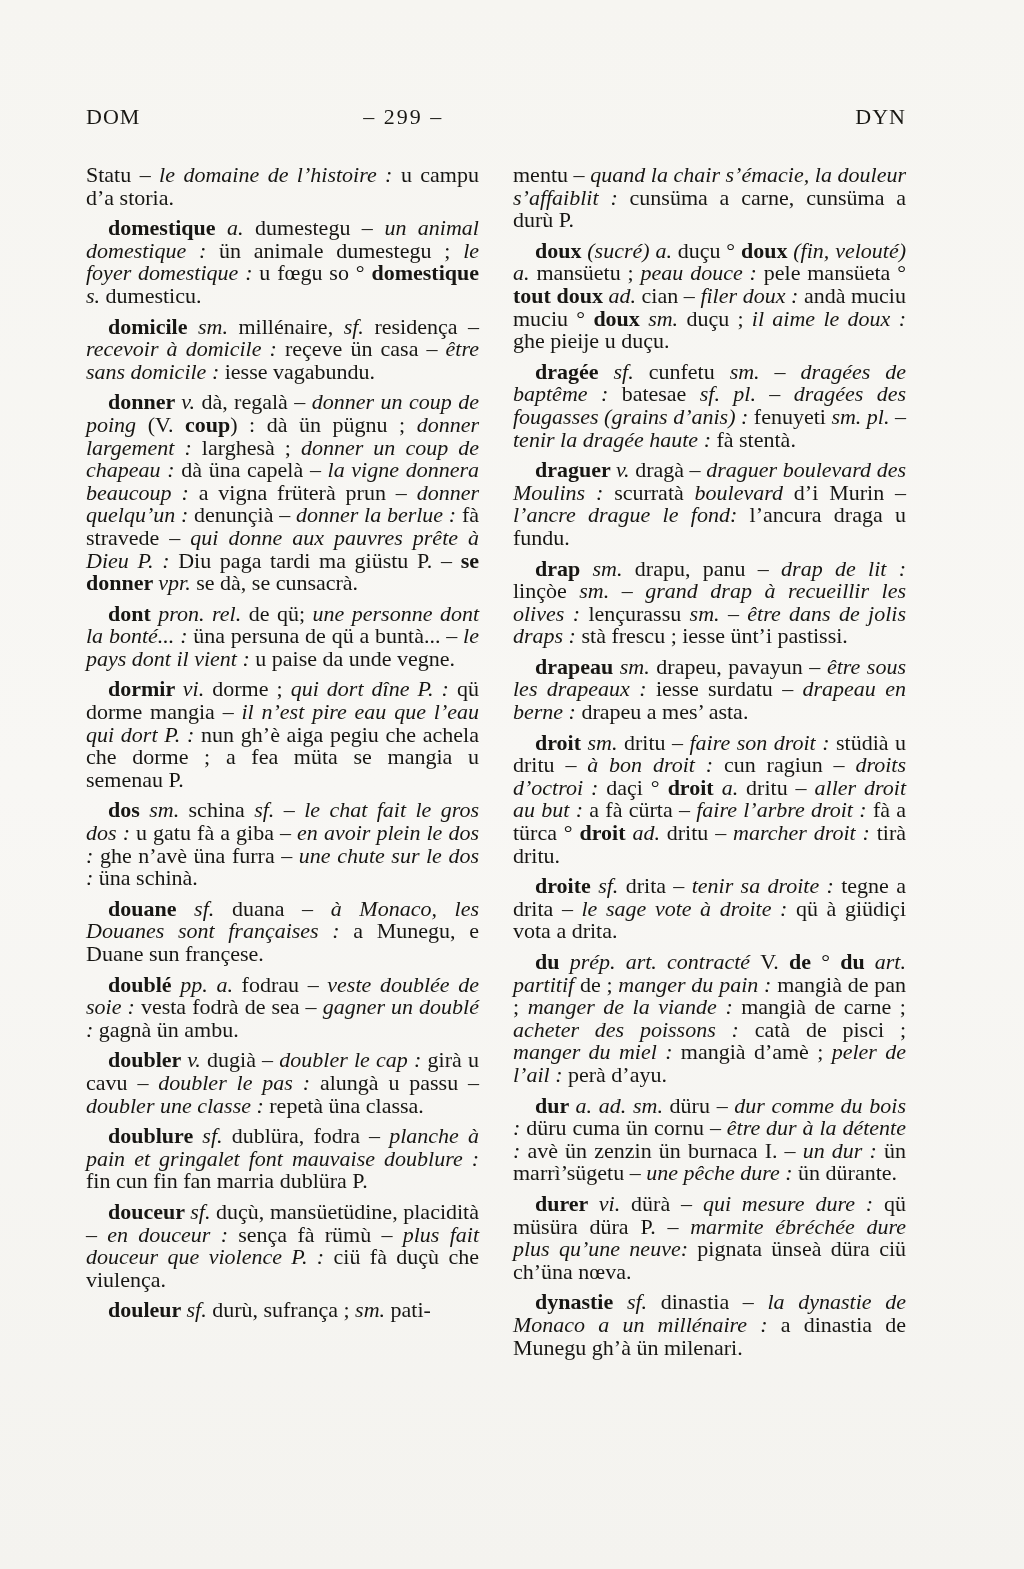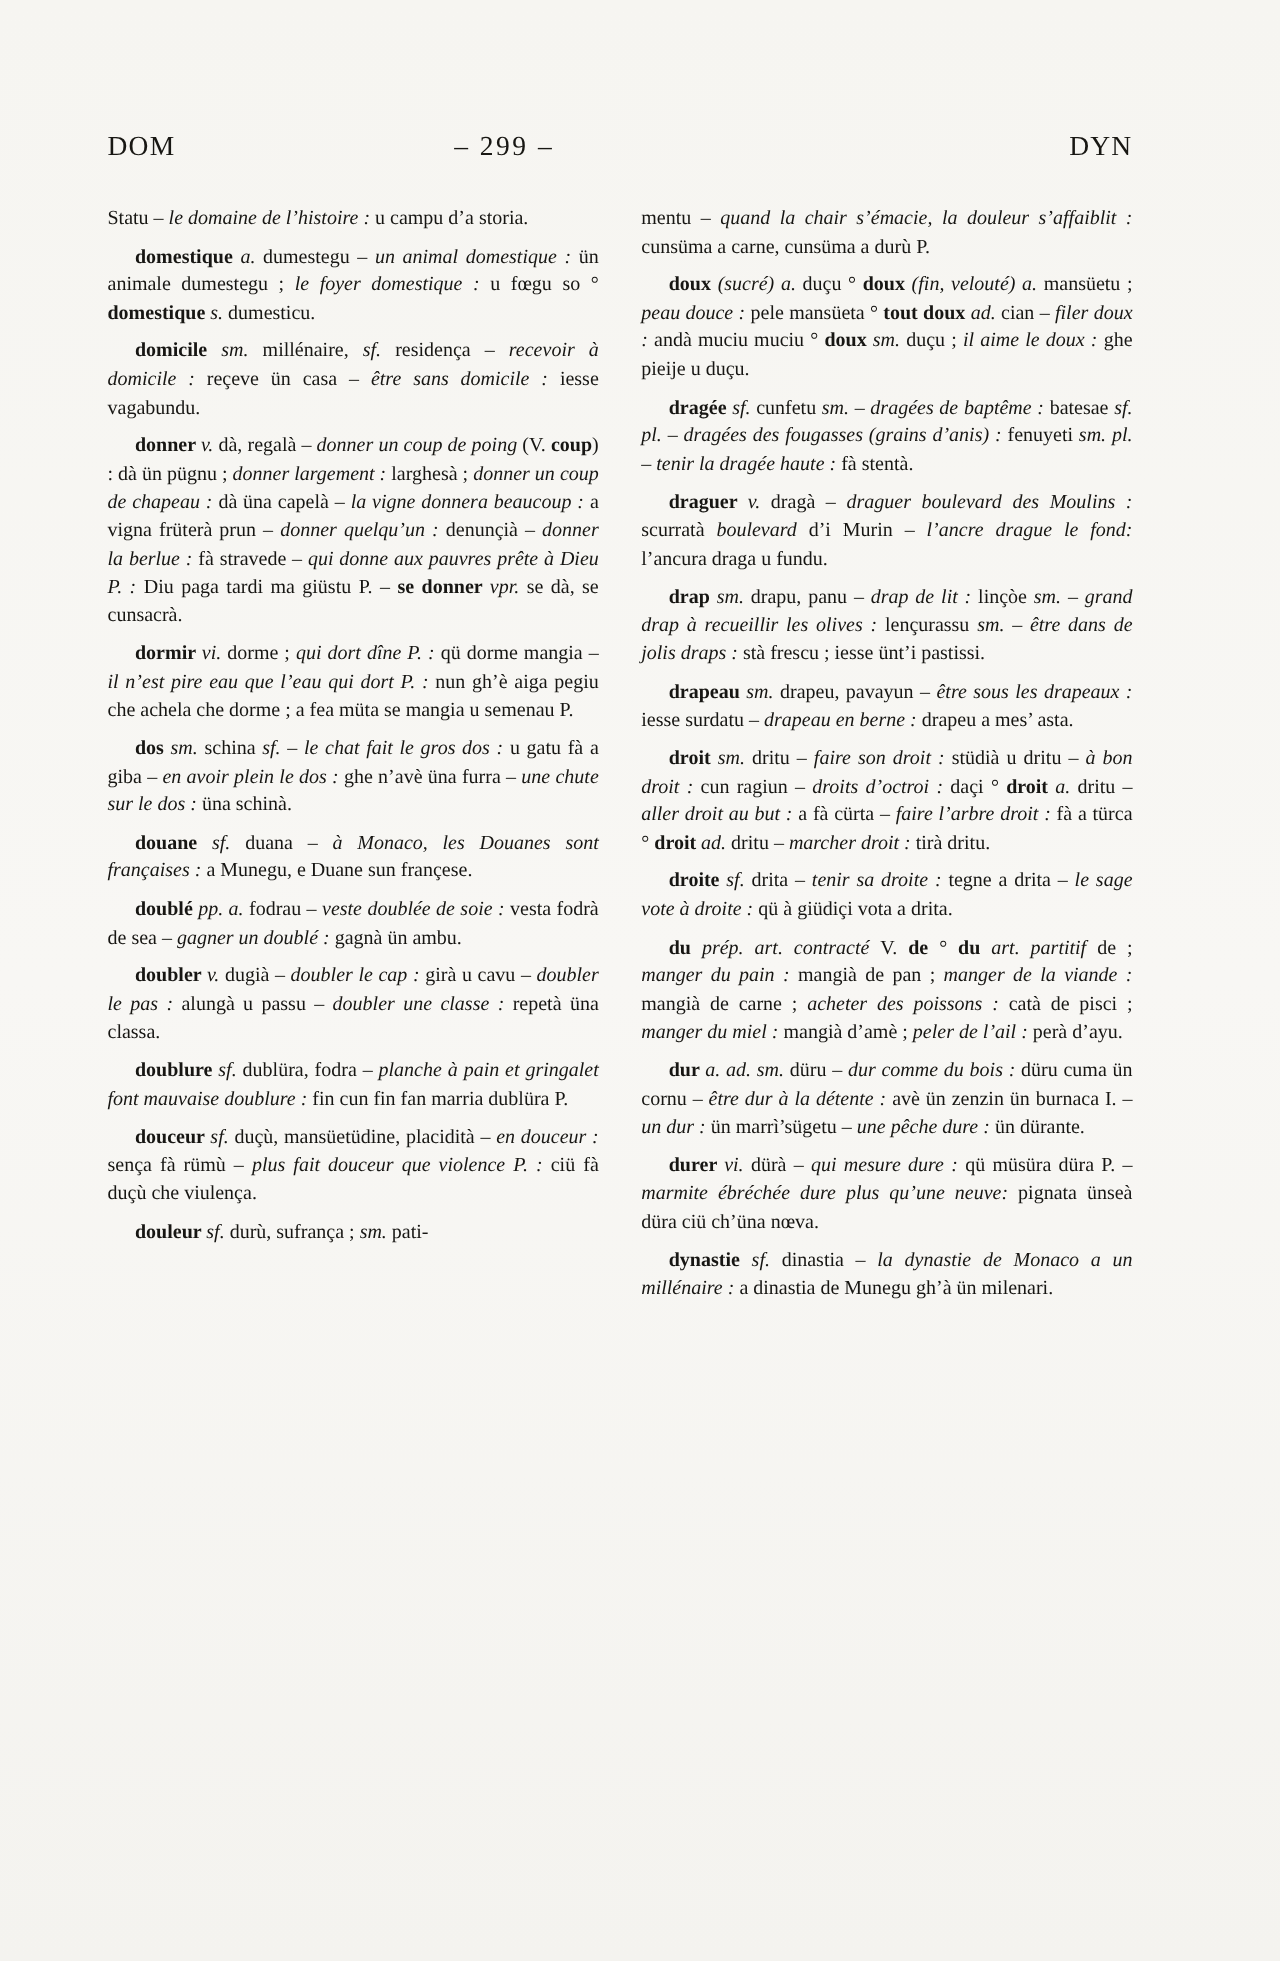--- a/index.html
+++ b/index.html
@@ -29,21 +29,21 @@
   }
   .header .h-left  { flex: 1; text-align: left; }
   .header .h-center{ flex: 1; letter-spacing: 2px; }
   .header .h-right { flex: 1; text-align: right; }
   .columns {
     display: flex;
     gap: 34px;
   }
   .col {
     width: 393px;
-    font-size: 16px;
+    font-size: 22px;
     line-height: 22.6px;
     text-align: justify;
     color: #171613;
   }
   .entry { margin: 0; }
   .entry + .entry { margin-top: 8px; }
   .entry.ind { text-indent: 22px; }
   .run-b  { font-weight: bold; }
   .run-i  { font-style: italic; }
 </style>
@@ -55,20 +55,21 @@
     <span class="h-left">DOM</span>
     <span class="h-center">– 299 –</span>
     <span class="h-right">DYN</span>
   </div>
   <div class="columns">
     <div class="col" id="col-left">
         <p class="entry"><span>Statu – </span><span class="run-i">le domaine de l’histoire : </span><span>u campu d’a storia.</span></p>
         <p class="entry ind"><span class="run-b">domestique </span><span class="run-i">a. </span><span>dumestegu – </span><span class="run-i">un animal domestique : </span><span>ün animale dumestegu ; </span><span class="run-i">le foyer domestique : </span><span>u fœgu so ° </span><span class="run-b">domestique </span><span class="run-i">s. </span><span>dumesticu.</span></p>
         <p class="entry ind"><span class="run-b">domicile </span><span class="run-i">sm. </span><span>millénaire, </span><span class="run-i">sf. </span><span>residença – </span><span class="run-i">recevoir à domicile : </span><span>reçeve ün casa – </span><span class="run-i">être sans domicile : </span><span>iesse vagabundu.</span></p>
         <p class="entry ind"><span class="run-b">donner </span><span class="run-i">v. </span><span>dà, regalà – </span><span class="run-i">donner un coup de poing </span><span>(V. </span><span class="run-b">coup</span><span>) : dà ün pügnu ; </span><span class="run-i">donner largement : </span><span>larghesà ; </span><span class="run-i">donner un coup de chapeau : </span><span>dà üna capelà – </span><span class="run-i">la vigne donnera beaucoup : </span><span>a vigna früterà prun – </span><span class="run-i">donner quelqu’un : </span><span>denunçià – </span><span class="run-i">donner la berlue : </span><span>fà stravede – </span><span class="run-i">qui donne aux pauvres prête à Dieu P. : </span><span>Diu paga tardi ma giüstu P. – </span><span class="run-b">se donner </span><span class="run-i">vpr. </span><span>se dà, se cunsacrà.</span></p>
+        <p class="entry ind"><span class="run-b">dont </span><span class="run-i">pron. rel. </span><span>de qü; </span><span class="run-i">une personne dont la bonté... : </span><span>üna persuna de qü a buntà... – </span><span class="run-i">le pays dont il vient : </span><span>u paise da unde vegne.</span></p>
         <p class="entry ind"><span class="run-b">dormir </span><span class="run-i">vi. </span><span>dorme ; </span><span class="run-i">qui dort dîne P. : </span><span>qü dorme mangia – </span><span class="run-i">il n’est pire eau que l’eau qui dort P. : </span><span>nun gh’è aiga pegiu che achela che dorme ; a fea müta se mangia u semenau P.</span></p>
         <p class="entry ind"><span class="run-b">dos </span><span class="run-i">sm. </span><span>schina </span><span class="run-i">sf. – le chat fait le gros dos : </span><span>u gatu fà a giba – </span><span class="run-i">en avoir plein le dos : </span><span>ghe n’avè üna furra – </span><span class="run-i">une chute sur le dos : </span><span>üna schinà.</span></p>
         <p class="entry ind"><span class="run-b">douane </span><span class="run-i">sf. </span><span>duana – </span><span class="run-i">à Monaco, les Douanes sont françaises : </span><span>a Munegu, e Duane sun françese.</span></p>
         <p class="entry ind"><span class="run-b">doublé </span><span class="run-i">pp. a. </span><span>fodrau – </span><span class="run-i">veste doublée de soie : </span><span>vesta fodrà de sea – </span><span class="run-i">gagner un doublé : </span><span>gagnà ün ambu.</span></p>
         <p class="entry ind"><span class="run-b">doubler </span><span class="run-i">v. </span><span>dugià – </span><span class="run-i">doubler le cap : </span><span>girà u cavu – </span><span class="run-i">doubler le pas : </span><span>alungà u passu – </span><span class="run-i">doubler une classe : </span><span>repetà üna classa.</span></p>
         <p class="entry ind"><span class="run-b">doublure </span><span class="run-i">sf. </span><span>dublüra, fodra – </span><span class="run-i">planche à pain et gringalet font mauvaise doublure : </span><span>fin cun fin fan marria dublüra P.</span></p>
         <p class="entry ind"><span class="run-b">douceur </span><span class="run-i">sf. </span><span>duçù, mansüetüdine, placidità – </span><span class="run-i">en douceur : </span><span>sença fà rümù – </span><span class="run-i">plus fait douceur que violence P. : </span><span>ciü fà duçù che viulença.</span></p>
         <p class="entry ind"><span class="run-b">douleur </span><span class="run-i">sf. </span><span>durù, sufrança ; </span><span class="run-i">sm. </span><span>pati-</span></p>
       </div>
     <div class="col" id="col-right">

